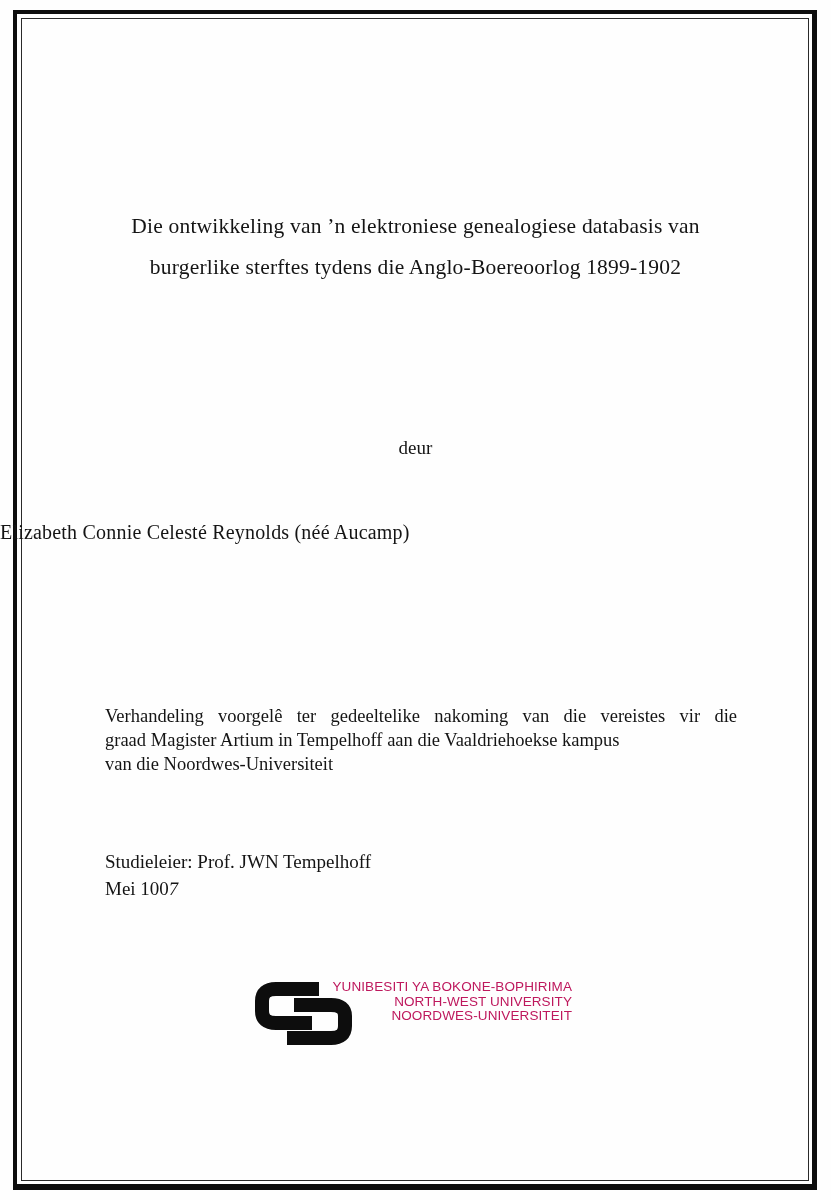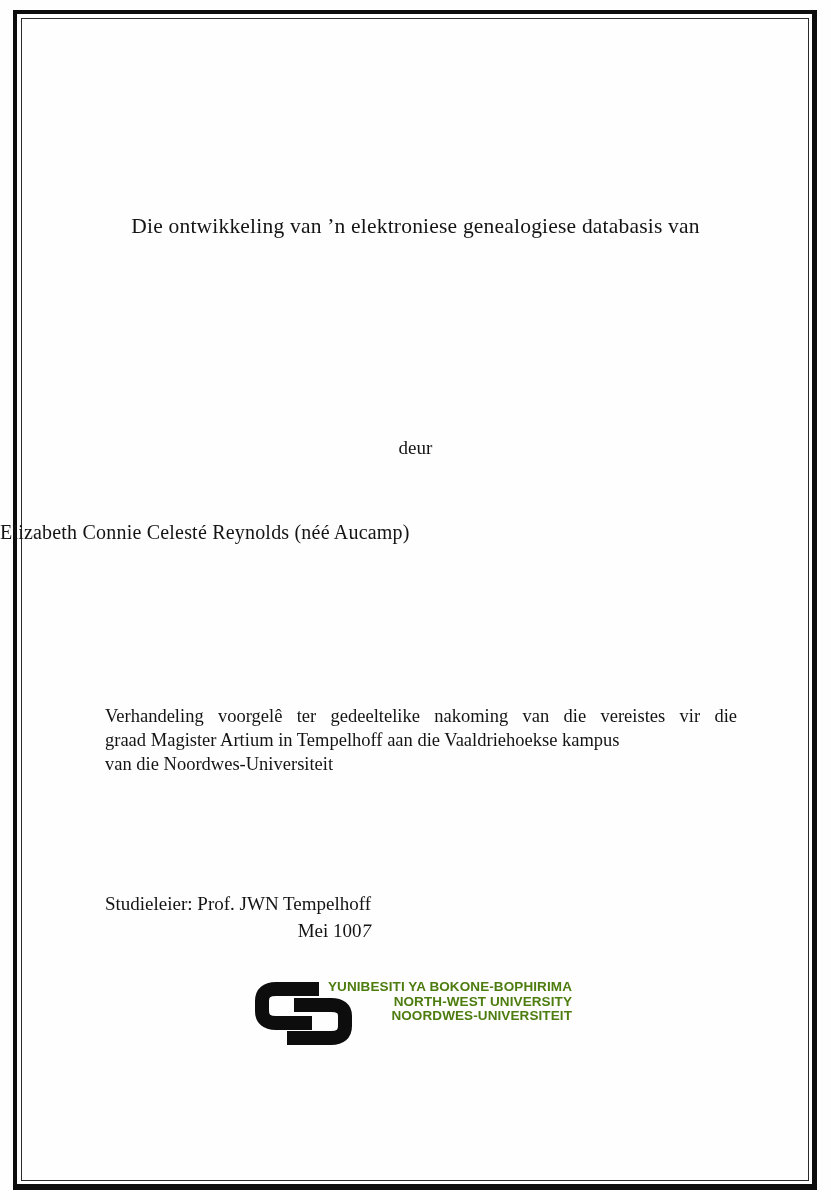--- a/index.html
+++ b/index.html
@@ -71,25 +71,24 @@
   }
   .declaration .just {
     text-align: justify;
     text-align-last: justify;
     margin-top: 40px;
   }
   .declaration .it { }
 
   .supervisor-block {
     position: absolute;
-    top: 890px;
+    top: 848px;
     left: 105px;
     font-size: 19px;
     line-height: 27px;
-    text-align: right;
   }
   .date-seven { display: inline-block; transform: skewX(-8deg); }
 
   .logo {
     position: absolute;
     top: 976px;
     left: 250px;
     width: 324px;
     height: 74px;
   }
@@ -97,38 +96,39 @@
     position: absolute;
     top: 2px;
     left: 2px;
   }
   .logo-text {
     position: absolute;
     top: 4px;
     right: 2px;
     text-align: right;
     font-family: "Liberation Sans", "DejaVu Sans", sans-serif;
-    font-weight: bold;
+    font-weight: normal;
     font-size: 13.5px;
     line-height: 14.6px;
     letter-spacing: 0.1px;
-    color: #4d7c0f;
+    color: #be185d;
     white-space: nowrap;
   }
 </style>
 </head>
 <body>
 
 <div class="page">
 
   <div class="frame-outer"></div>
   <div class="frame-inner"></div>
 
   <div class="title-block">
     <div>Die ontwikkeling van ’n elektroniese genealogiese databasis van</div>
+    <div>burgerlike sterftes tydens die Anglo-Boereoorlog 1899-1902</div>
   </div>
 
   <div class="byline">deur</div>
 
   <div class="author">Elizabeth Connie Celesté Reynolds (néé Aucamp)</div>
 
   <div class="declaration">
     <div class="just">Verhandeling voorgelê ter gedeeltelike nakoming van die vereistes vir die</div>
     <div><span>graad </span><span class="it">Magister Artium</span><span> in Tempelhoff aan die Vaaldriehoekse kampus</span></div>
     <div>van die Noordwes-Universiteit</div>

